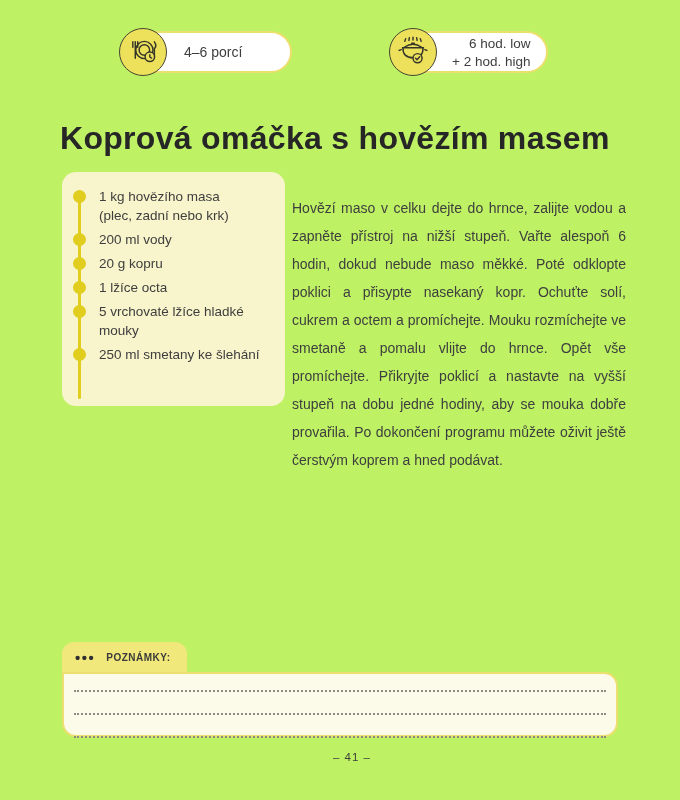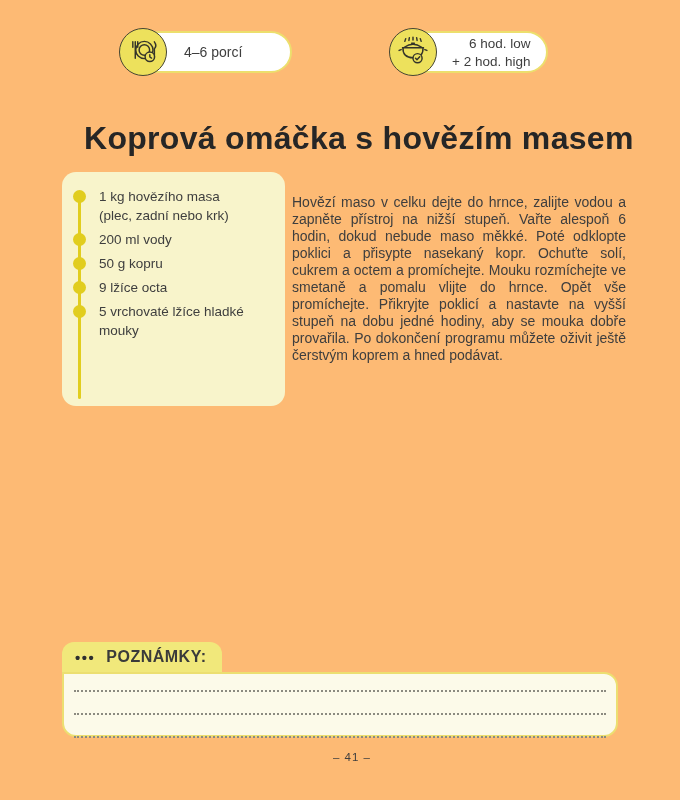--- a/index.html
+++ b/index.html
@@ -1,17 +1,17 @@
 <!DOCTYPE html>
 <html lang="cs"><head>
 <meta charset="utf-8">
 <style>
   html,body{margin:0;padding:0;background:#fff;}
   .page{
-    position:relative;width:680px;height:800px;background:#fdba74;overflow:hidden;
+    position:relative;width:680px;height:800px;background:#bef264;overflow:hidden;
     font-family:"Liberation Sans",sans-serif;color:#3e3e3e;
   }
   
   .badge{
     position:absolute;top:31px;height:42px;background:#fff;
     border:2px solid #ecdf6d;border-radius:21px;box-sizing:border-box;
   }
   .badge-servings{left:120px;width:172px;}
   .badge-cooktime{left:390px;width:158px;text-align:right;}
   .badge-circle{
@@ -23,21 +23,21 @@
   .badge-label{
     position:absolute;left:62px;top:0;height:100%;display:flex;align-items:center;
     font-size:14px;color:#3e3e3e;white-space:nowrap;
   }
   .badge-label-2lines{
     position:absolute;left:60px;top:2px;font-size:13.5px;line-height:18px;color:#3e3e3e;white-space:nowrap;
   }
   
   .recipe-title{
     position:absolute;left:60px;top:99px;width:580px;
-    font-size:32px;font-weight:700;letter-spacing:.3px;color:#262626;margin-left:24px;
+    font-size:32px;font-weight:700;letter-spacing:.3px;color:#262626;
   }
   
   .ingredients-panel{
     position:absolute;left:62px;top:172px;width:223px;height:234px;
     background:#f8f4cb;border-radius:14px;box-sizing:border-box;padding:15px 8px 8px 0;
   }
   .ing-list{list-style:none;margin:0;padding:0;position:relative;}
   .ing-connector{
     position:absolute;left:16px;top:9px;width:3px;height:203px;
     background:#e1cd1e;border-radius:2px;
@@ -46,31 +46,31 @@
     position:relative;padding-left:37px;margin-bottom:5px;
     font-size:13.5px;line-height:19px;color:#3e3e3e;white-space:pre-line;
   }
   .ing-item::before{
     content:"";position:absolute;left:11px;top:3px;width:13px;height:13px;
     border-radius:50%;background:#e1cd1e;
   }
   
   .instructions{
     position:absolute;left:292px;top:180px;width:334px;
-    font-size:14px;line-height:17px;text-align:justify;color:#3e3e3e;
+    font-size:14px;line-height:28px;text-align:justify;color:#3e3e3e;
     hyphens:auto;-webkit-hyphens:auto;
   }
   
   .notes-tab{
     position:absolute;left:62px;top:642px;height:30px;
     background:#f1e87b;border-radius:12px 12px 0 0;
     display:flex;align-items:center;gap:11px;padding:0 16px 0 13px;
   }
   .notes-dots{font-size:15px;font-weight:700;letter-spacing:1.5px;color:#2f2f2f;line-height:1;}
-  .notes-label{font-size:16px;font-weight:700;letter-spacing:.5px;color:#3a3a3a;text-align:right;}
+  .notes-label{font-size:10px;font-weight:700;letter-spacing:.5px;color:#3a3a3a;text-align:right;}
   .notes-box{
     position:absolute;left:62px;top:672px;width:556px;height:65px;
     background:#fcfae9;border:2px solid #ecdf71;border-radius:0 14px 14px 14px;
     box-sizing:border-box;padding:0 10px;
   }
   .note-line{border-bottom:2px dotted #8b8a80;}
   .note-line:nth-child(1){height:16px;}
   .note-line:nth-child(2){height:21px;}
   .note-line:nth-child(3){height:21px;}
   
@@ -122,23 +122,24 @@
   </div>
 
   <h1 class="recipe-title">Koprová omáčka s hovězím masem</h1>
 
   <div class="ingredients-panel">
     <ul class="ing-list">
       <div class="ing-connector"></div>
       <li class="ing-item">1 kg hovězího masa
 (plec, zadní nebo krk)</li>
       <li class="ing-item">200 ml vody</li>
-      <li class="ing-item">50 g kopru</li>
-      <li class="ing-item">9 lžíce octa</li>
+      <li class="ing-item">20 g kopru</li>
+      <li class="ing-item">1 lžíce octa</li>
       <li class="ing-item">5 vrchovaté lžíce hladké mouky</li>
+      <li class="ing-item">250 ml smetany ke šlehání</li>
     </ul>
   </div>
 
   <p class="instructions" lang="cs">Hovězí maso v celku dejte do hrnce, zalijte vodou a zapněte přístroj na nižší stupeň. Vařte alespoň 6 hodin, dokud nebude maso měkké. Poté odklopte poklici a přisypte nasekaný kopr. Ochuťte solí, cukrem a octem a promíchejte. Mouku rozmíchejte ve smetaně a pomalu vlijte do hrnce. Opět vše promíchejte. Přikryjte poklicí a nastavte na vyšší stupeň na dobu jedné hodiny, aby se mouka dobře provařila. Po dokončení programu můžete oživit ještě čerstvým koprem a hned podávat.</p>
 
   <div class="notes-tab">
     <span class="notes-dots">•••</span>
     <span class="notes-label">POZNÁMKY:</span>
   </div>
   <div class="notes-box">

